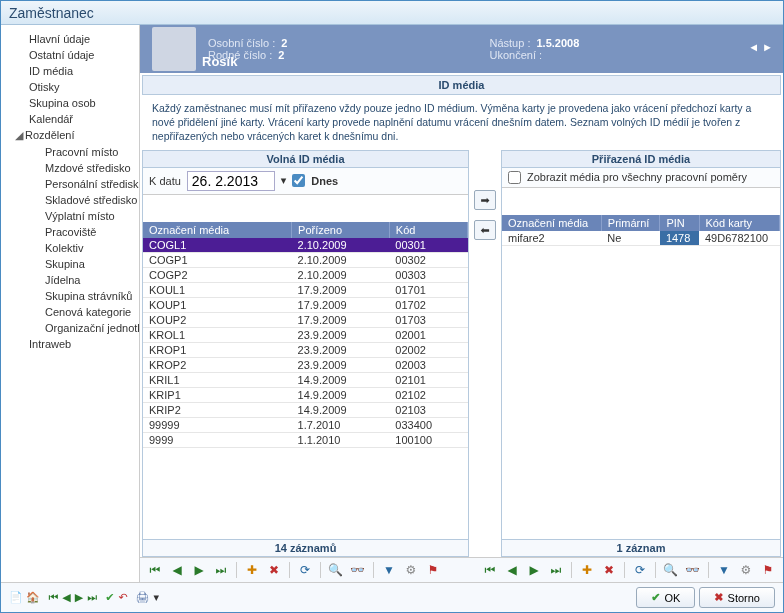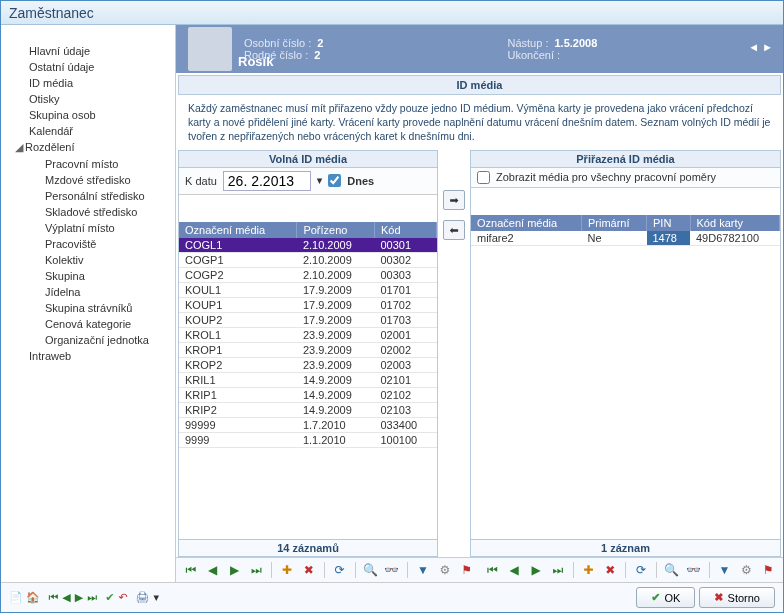--- a/index.html
+++ b/index.html
@@ -1,38 +1,38 @@
 <!DOCTYPE html>
 <html><head>
 <meta charset="utf-8">
 <style>
 * { box-sizing: border-box; margin: 0; padding: 0; }
 body { font-family: Tahoma, Arial, sans-serif; font-size: 11px; background: #fff; color: #333; }
 .app { width: 784px; height: 613px; border: 1px solid #4a8bc2; display: flex; flex-direction: column; position: relative; }
 .titlebar { background: linear-gradient(to bottom, #eef5fb 0%, #d7e8f5 100%); height: 24px; display: flex; align-items: center; padding: 0 8px; font-size: 14px; color: #2b4c6f; border-bottom: 1px solid #a7c3db; }
 .main { flex: 1; display: flex; overflow: hidden; }
-.sidebar { width: 175px; background: #fff; border-right: 1px solid #ccc; padding: 18px 0; overflow-y: auto; }
+.sidebar { width: 139px; background: #fff; border-right: 1px solid #ccc; padding: 6px 0; overflow-y: auto; }
 .tree-node { padding: 2px 4px 2px 20px; cursor: pointer; white-space: nowrap; }
 .tree-node.level1 { padding-left: 28px; }
 .tree-node.level2 { padding-left: 44px; }
 .tree-node .chev { display: inline-block; width: 10px; margin-left: -14px; color: #666; }
 .content { flex: 1; display: flex; flex-direction: column; overflow: hidden; }
 .header-band { background: #7a94c0; color: #fff; height: 48px; display: flex; align-items: center; padding: 0 12px; position: relative; }
 .avatar { width: 44px; height: 44px; background: #cfd6e3; border-radius: 2px; margin-right: 12px; }
 .header-info { flex: 1; display: flex; }
 .hi-col { flex: 1; font-size: 11px; }
 .hi-col .lbl { color: #dfe6f3; }
 .hi-col .val { color: #fff; font-weight: bold; margin-left: 6px; }
 .header-name { font-weight: bold; font-size: 13px; position: absolute; bottom: 4px; left: 62px; }
 .header-arrows { position: absolute; right: 10px; top: 16px; color: #fff; font-size: 11px; }
 .section-title { background: #e7eef8; text-align: center; font-weight: bold; color: #2b4c6f; padding: 3px 0; border: 1px solid #b5c9dd; margin: 2px 2px 0 2px; }
 .notice { color: #2b4c6f; font-size: 10.5px; padding: 6px 10px; line-height: 1.35; margin: 0 2px; }
 .panels { flex: 1; display: flex; padding: 0 2px; gap: 2px; overflow: hidden; }
 .panel { display: flex; flex-direction: column; border: 1px solid #b5c9dd; }
-.panel-left { width: 260px; }
+.panel-left { width: 327px; }
 .panel-right { flex: 1; }
 .panel-title { background: #e7eef8; text-align: center; font-weight: bold; color: #2b4c6f; padding: 2px 0; border-bottom: 1px solid #b5c9dd; }
 .panel-top { padding: 3px 6px; display: flex; align-items: center; gap: 6px; border-bottom: 1px solid #ccc; background: #fafcfe; }
 .date-input { border: 1px solid #aac; background: #fff; padding: 1px 4px; font-size: 14px; width: 88px; }
 .chk { accent-color: #4a8bc2; }
 .grid-wrap { flex: 1; overflow: auto; position: relative; }
 table.grid { border-collapse: collapse; width: 100%; font-size: 11px; margin-top: 27px; }
 table.grid th { background: #6a85b8; color: #fff; text-align: left; padding: 2px 6px; font-weight: normal; border-right: 1px solid #8aa0cc; position: sticky; top: 0; }
 table.grid td { padding: 1px 6px; border-bottom: 1px solid #e6e6e6; }
 table.grid tr.selected td { background: #4c1d95; color: #fff; }

